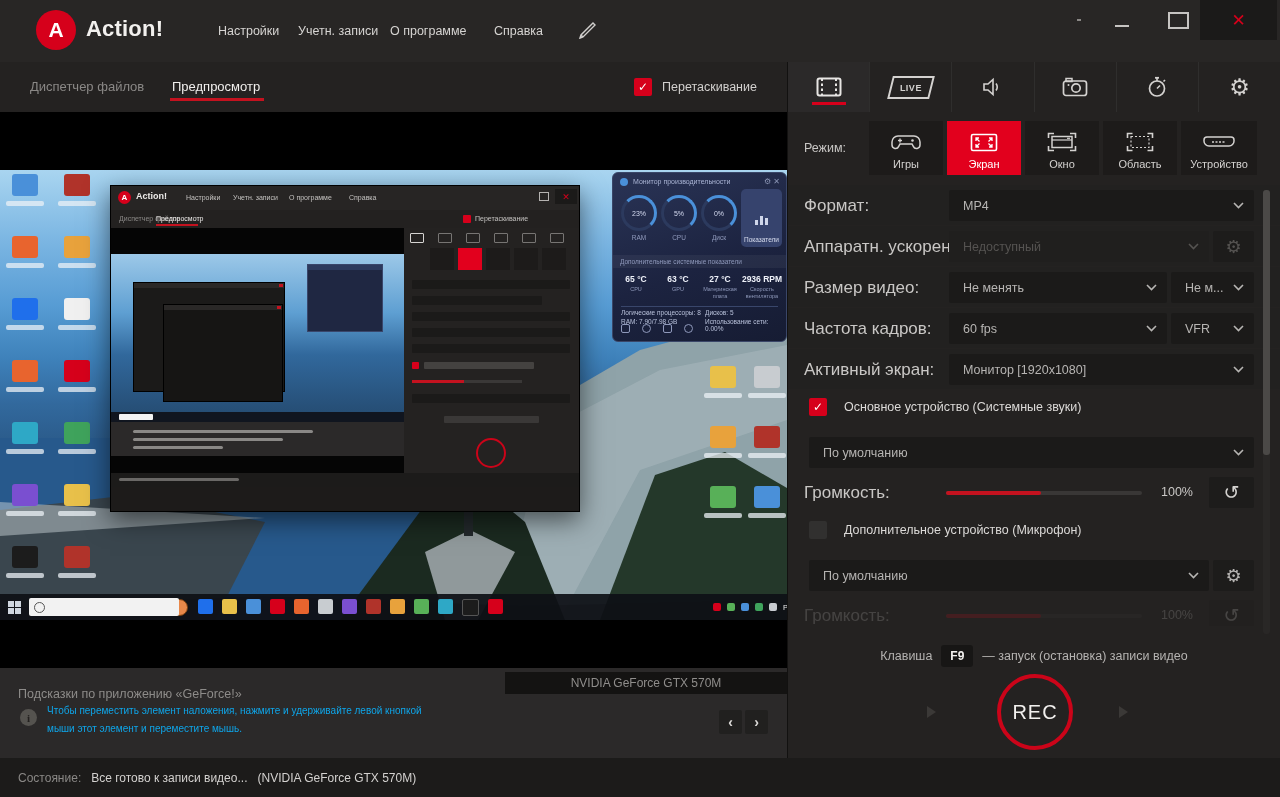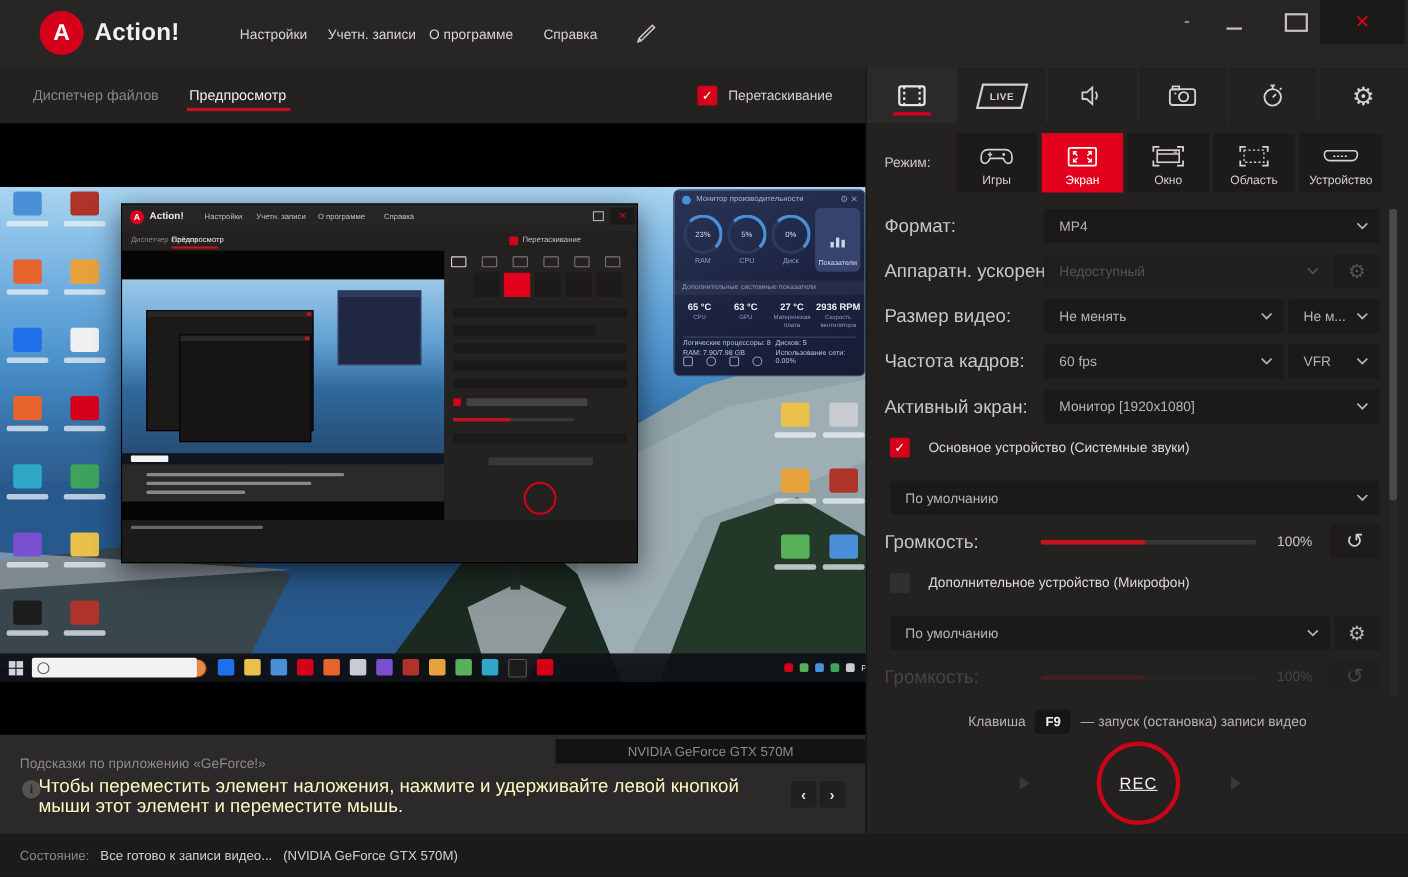--- a/index.html
+++ b/index.html
@@ -128,21 +128,21 @@
   #trayclock{font-size:7px;color:#e8e8e8;text-align:center;line-height:1.3;}
   #traynote{width:12px;height:12px;background:#cfd6df;border-radius:1px;}
 
   
   #nvidiastrip{left:505px;top:610px;width:282px;height:22px;background:#141312;
                font-size:12px;color:#8f8d8b;display:flex;align-items:center;justify-content:center;}
   #tips{left:0;top:606px;width:787px;height:90px;background:#2b2929;}
   #tipshead{left:18px;top:19px;font-size:12.5px;color:#8d8b89;}
   #tipicon{left:20px;top:41px;width:17px;height:17px;border-radius:50%;background:#55534f;color:#23211f;
            font-size:11px;font-weight:bold;display:flex;align-items:center;justify-content:center;font-family:"Liberation Serif",serif;}
-  .tipline{left:35px;font-size:17px;color:#fef9c3;}
+  .tipline{left:47px;font-size:10px;color:#0ea5e9;}
   .tipnav{top:42px;width:23px;height:24px;background:#21201f;color:#dcdad8;font-size:14px;font-weight:bold;
           display:flex;align-items:center;justify-content:center;border-radius:2px;}
   #statusbar{left:0;top:758px;width:1280px;height:39px;background:#1c1b1a;display:flex;align-items:center;}
   #statusbar .sl{margin-left:18px;font-size:12px;color:#8a8886;}
   #statusbar .sv{margin-left:10px;font-size:12px;color:#d3d1cf;}
   #statusbar .sg{margin-left:10px;font-size:12px;color:#d3d1cf;}
 
   
   #panel{left:787px;top:62px;width:493px;height:696px;background:#242221;border-left:1px solid #121110;box-sizing:border-box;}
   #icontabs{left:0;top:0;width:492px;height:50px;display:flex;}
@@ -174,21 +174,21 @@
   #voltrack{left:158px;top:429px;width:196px;height:4px;background:#393736;border-radius:2px;}
   #volfill{left:0;top:0;width:95px;height:4px;background:#c4121f;border-radius:2px;}
   #volval{left:345px;top:415px;width:60px;height:31px;line-height:31px;font-size:12.5px;color:#c9c7c5;text-align:right;}
   .resetglyph{font-size:19px;color:#d4d2d0;line-height:1;}
   #fadedrow{left:0;top:538px;width:492px;height:26px;opacity:.2;overflow:hidden;}
   #hotkeyrow{left:0;top:578px;width:492px;height:31px;display:flex;align-items:center;justify-content:center;
              font-size:12.5px;color:#b5b3b1;gap:9px;}
   #hotkey{min-width:24px;height:22px;background:#171615;border-radius:3px;color:#f2f0ee;font-weight:bold;
           font-size:12px;display:flex;align-items:center;justify-content:center;padding:0 4px;}
   #recbtn{left:209px;top:612px;width:76px;height:76px;border:4px solid #cb0419;border-radius:50%;box-sizing:border-box;
-          display:flex;align-items:center;justify-content:center;font-size:15px;color:#f2f0ee;letter-spacing:1px;text-decoration:underline;}
+          display:flex;align-items:center;justify-content:center;font-size:20px;color:#f2f0ee;letter-spacing:1px;}
   .sidearrow{top:644px;width:0;height:0;border-top:6px solid transparent;border-bottom:6px solid transparent;
              border-left:9px solid #3b3937;}
   #scrolltrack{left:475px;top:128px;width:7px;height:444px;background:#292726;border-radius:3px;}
   #scrollthumb{left:0;top:0;width:7px;height:265px;background:#4b4947;border-radius:3px;}
 
   svg{display:block;}
 </style>
 </head>
 <body>
 

